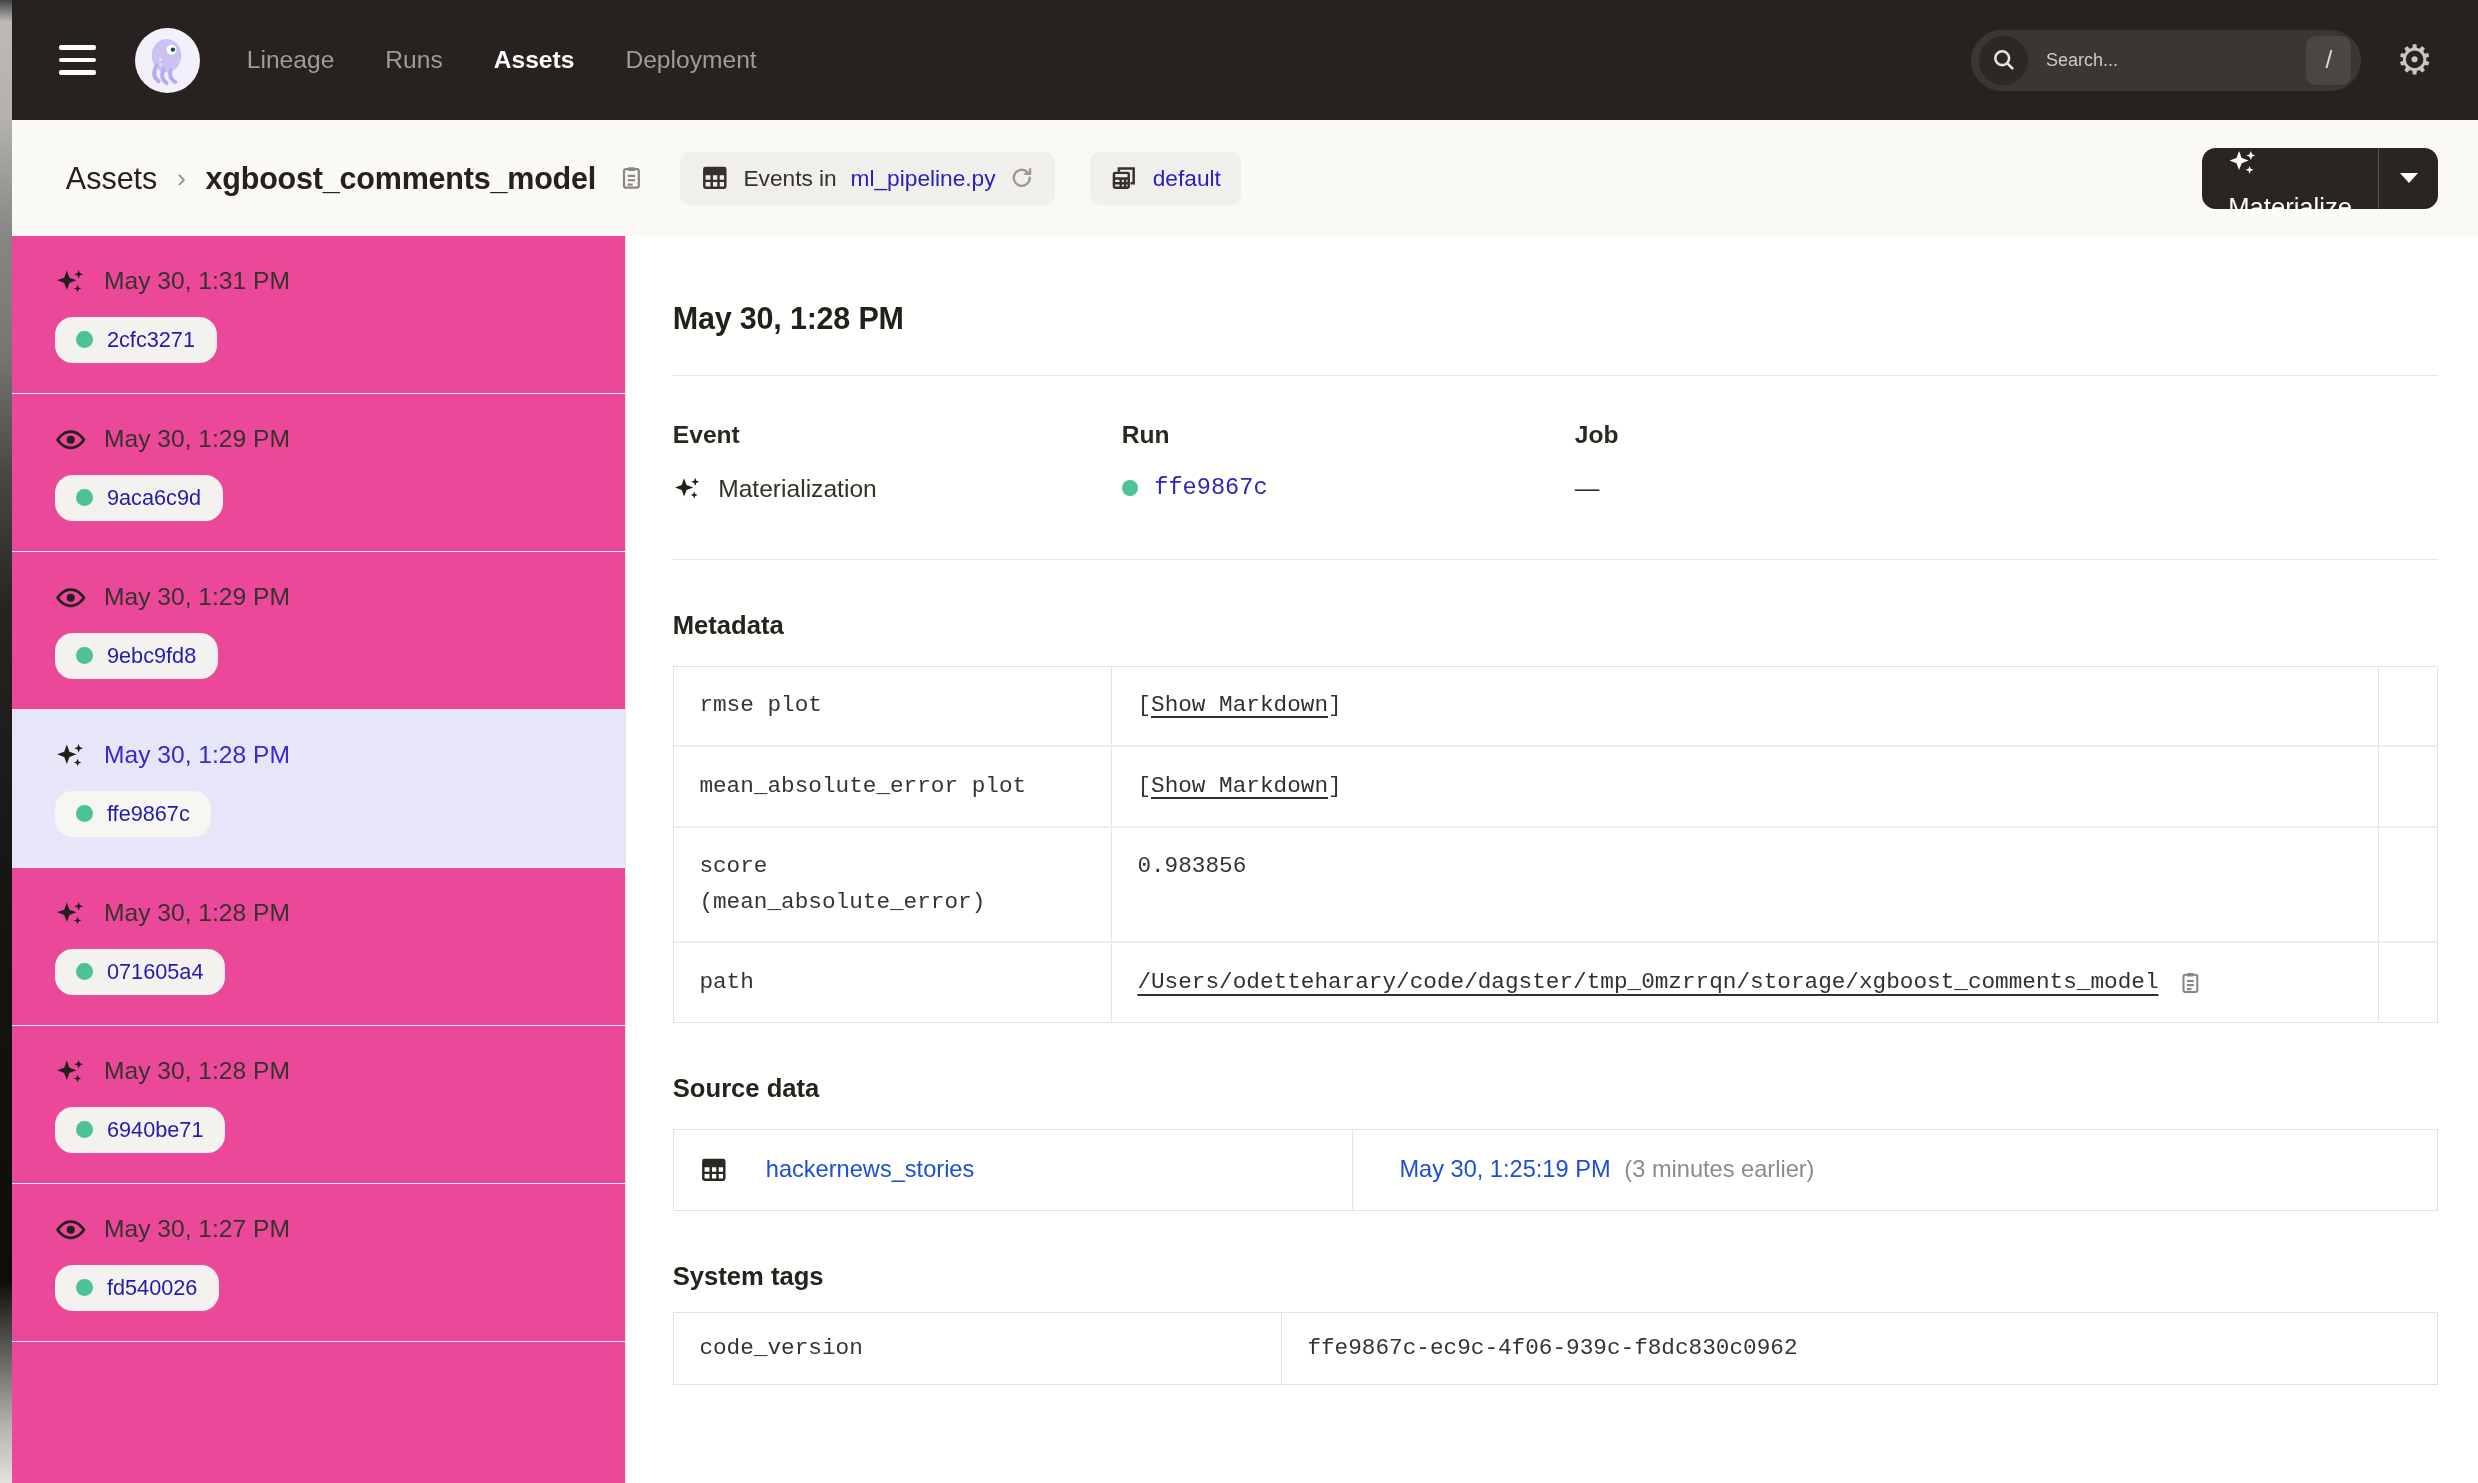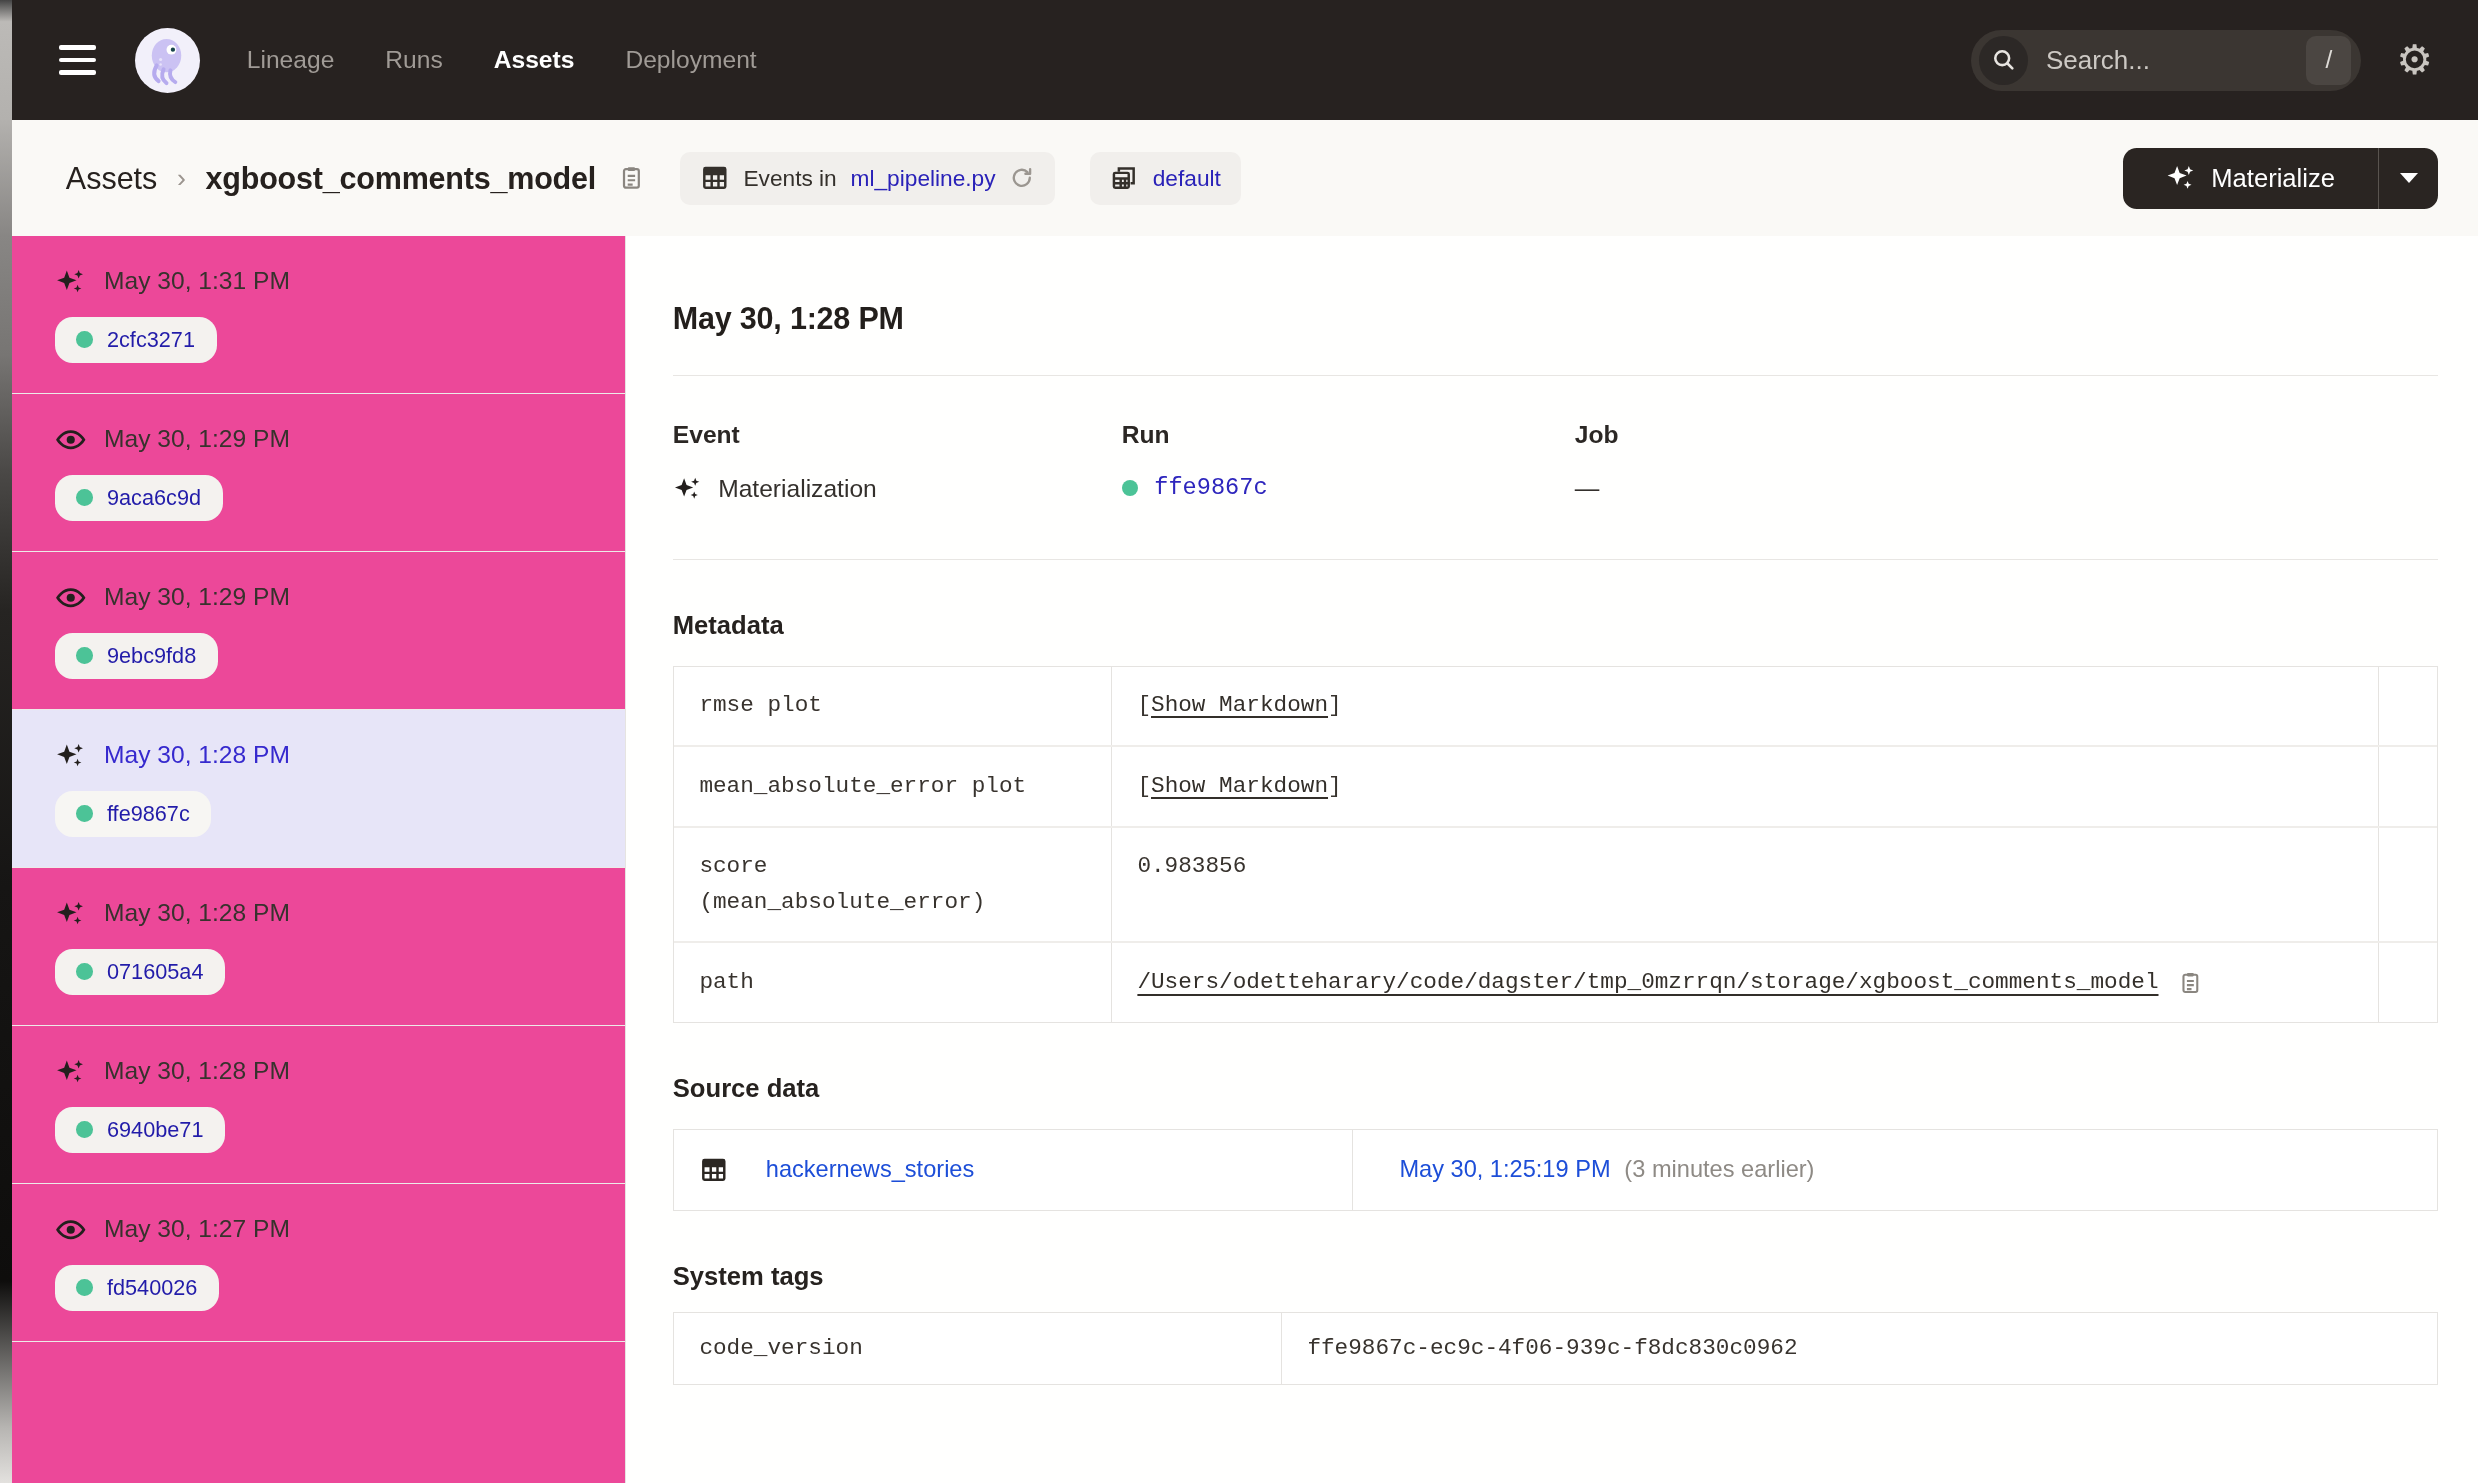--- a/index.html
+++ b/index.html
@@ -22,21 +22,21 @@
   .hamburger span { height:4.9px; background:#fff; border-radius:2px; }
   .logo { width:65px; height:65px; border-radius:50%; background:#f2f0fa; margin-left:39px;
     display:flex; align-items:center; justify-content:center; overflow:hidden; }
   .nav { display:flex; gap:51px; margin-left:47px; }
   .nav a { font-size:24.6px; color:#a09b96; text-decoration:none; }
   .nav a.active { color:#ffffff; font-weight:700; }
   .search { margin-left:auto; width:390px; height:61px; border-radius:31.5px; background:#3b3632;
     display:flex; align-items:center; padding:0 9.9px 0 7.9px; }
   .search .mag { width:49px; height:49px; border-radius:50%; background:#2c2826; flex:none;
     display:flex; align-items:center; justify-content:center; color:#e8e5e1; }
-  .search input { background:transparent; border:0; outline:0; color:#e8e5e1; font-size:26px;
+  .search input { background:transparent; border:0; outline:0; color:#e8e5e1; font-size:18px;
     flex:1; min-width:0; margin-left:15.8px; font-family:"Liberation Sans",sans-serif; }
   .search input::placeholder { color:#cdc9c4; }
   .kbd { width:45px; height:49px; border-radius:9.9px; background:#4b4642; color:#dedbd7;
     font-size:24.6px; display:flex; align-items:center; justify-content:center; flex:none; }
   .gear { margin-left:35px; font-family:"DejaVu Sans",sans-serif; font-size:41px; color:#c9c5c0;
     cursor:pointer; line-height:1; }
 
   
   .pagehead { height:116px; flex:none; display:flex; align-items:center; padding:0 40px 0 54px; }
   .crumb { display:flex; align-items:center; gap:19.7px; font-size:30.5px; color:#26211e; }
@@ -45,21 +45,21 @@
   .crumb .name { font-weight:700; letter-spacing:-0.2px; }
   .iconbtn { background:none; border:0; padding:0; cursor:pointer; color:#8a8680;
     display:flex; align-items:center; }
   .chips { display:flex; gap:35px; margin-left:35px; }
   .chip { height:53px; border-radius:9.9px; background:#f1efec; display:flex; align-items:center;
     gap:13.8px; padding:0 19.7px; font-size:22.7px; color:#34302b; white-space:nowrap; }
   .chip a { color:#2a22b8; text-decoration:none; cursor:pointer; }
   .chip .refresh { color:#9b9690; }
   .mat-btn { margin-left:auto; height:61px; border-radius:13.8px; background:#2a2522; color:#fff;
     display:flex; align-items:stretch; cursor:pointer; }
-  .mat-main { display:flex; align-items:center; gap:15.8px; padding:0 43px; font-size:25.6px; }
+  .mat-main { display:flex; align-items:flex-start; gap:15.8px; padding:0 26px; font-size:25.6px;flex-direction:column; }
   .mat-sep { width:1px; background:#59544f; }
   .mat-dd { width:59px; display:flex; align-items:center; justify-content:center; }
   .caret-down { width:0; height:0; border-left:9.9px solid transparent; border-right:9.9px solid transparent;
     border-top:10.8px solid #fff; }
 
   
   .tabs { height:99px; flex:none; display:flex; align-items:stretch; gap:55px;
     padding:0 40px 0 54px; border-bottom:1px solid #e8e6e2; }
   .tab { display:flex; align-items:center; font-size:24.6px; font-weight:500; color:#38332e;
     position:relative; cursor:pointer; padding-top:5.9px; }

